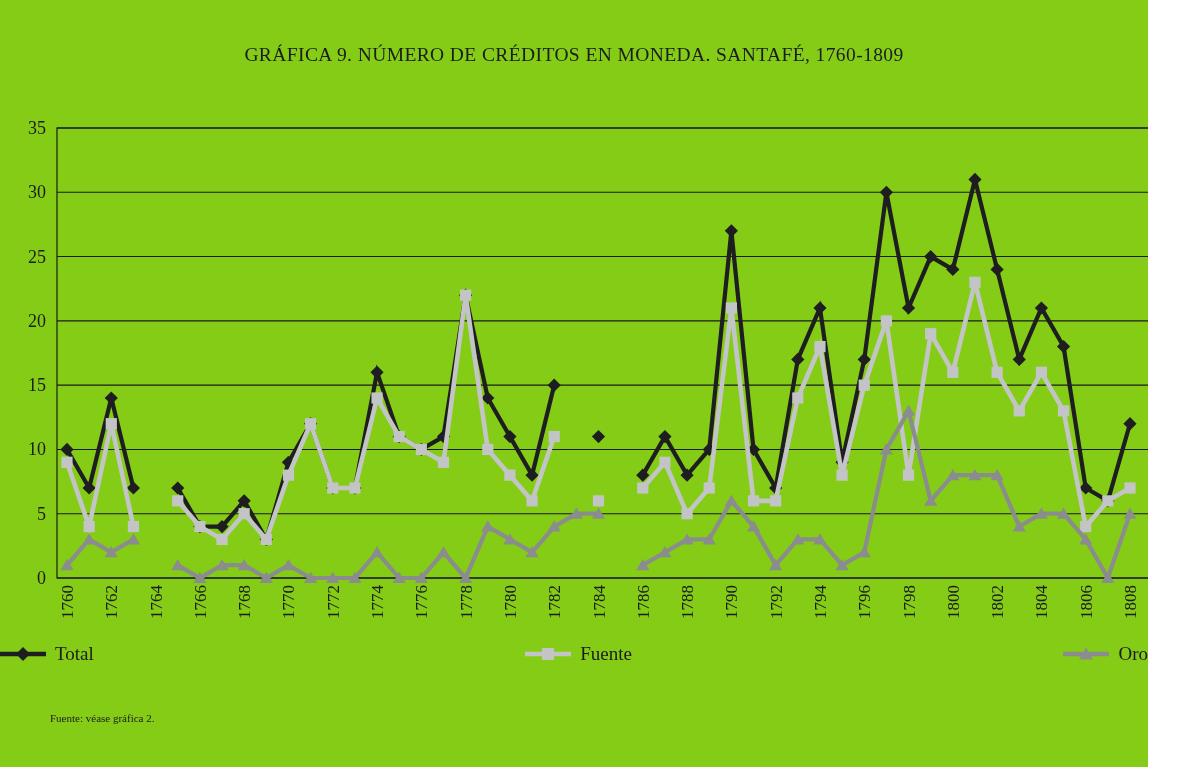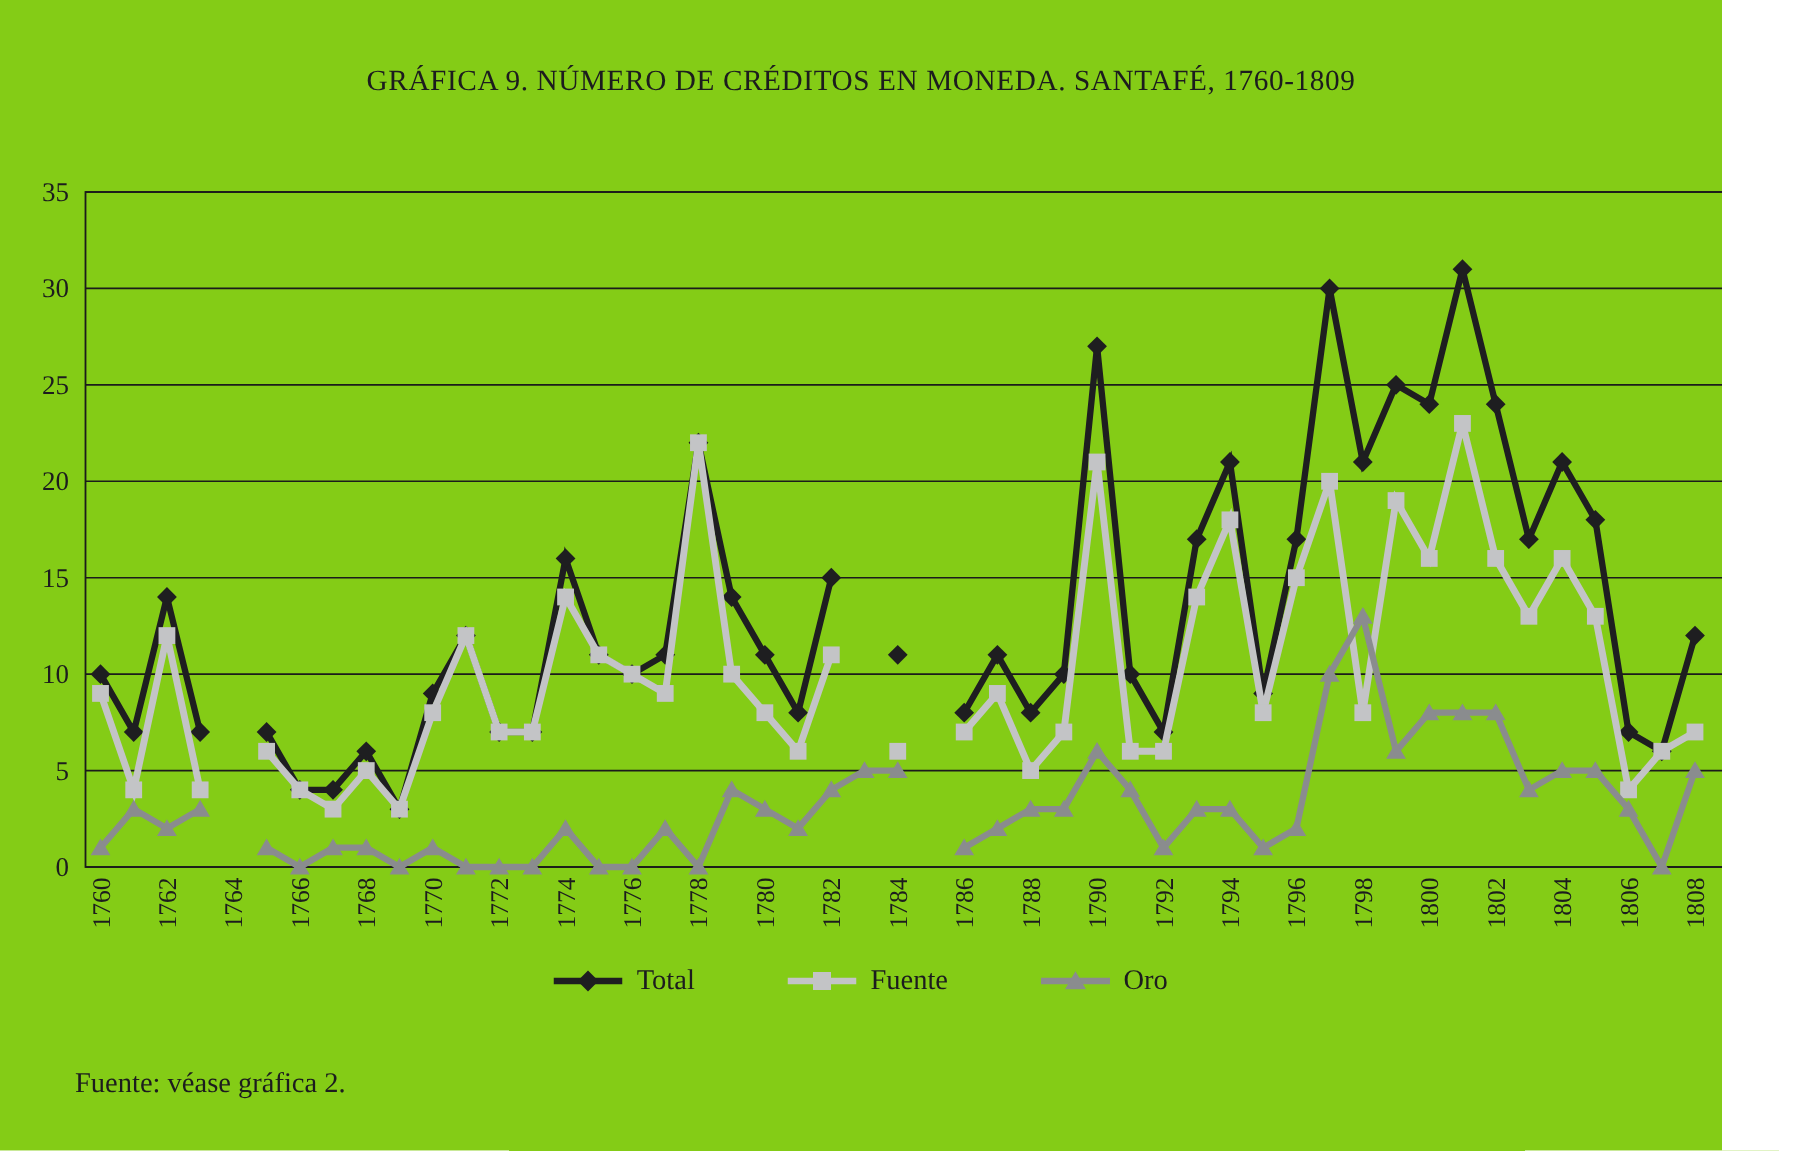--- a/index.html
+++ b/index.html
@@ -8,26 +8,26 @@
     font-family:Liberation Serif, serif;color:#1a1a1a;overflow:hidden;
   }
   .title{
     position:absolute;top:44px;left:0;width:100%;
     text-align:center;font-size:19.5px;letter-spacing:0.4px;color:#1c1c1e;
     white-space:nowrap;
   }
   #chart-svg{position:absolute;top:0;left:0;}
   .legend{
     position:absolute;top:643px;left:0;width:100%;
-    display:flex;justify-content:center;align-items:center;gap:62px;
+    display:flex;justify-content:space-between;align-items:center;gap:62px;
   }
   .legend-item{display:flex;align-items:center;gap:9px;}
   .legend-item .lbl{font-size:19px;color:#1c1c1e;}
   .footer{
-    position:absolute;top:712px;left:50px;font-size:19px;color:#1c1c1e;text-align:right;
+    position:absolute;top:712px;left:50px;font-size:11px;color:#1c1c1e;text-align:right;
   }
 </style>
 </head>
 <body>
 
 <div class="page">
   <div class="title">GRÁFICA 9. NÚMERO DE CRÉDITOS EN MONEDA. SANTAFÉ, 1760-1809</div>
 
   <svg id="chart-svg" width="1195" height="640" viewBox="0 0 1195 640">
       <line x1="57" y1="578" x2="1150" y2="578" stroke="#1b1b1b" stroke-width="1.1"></line>

